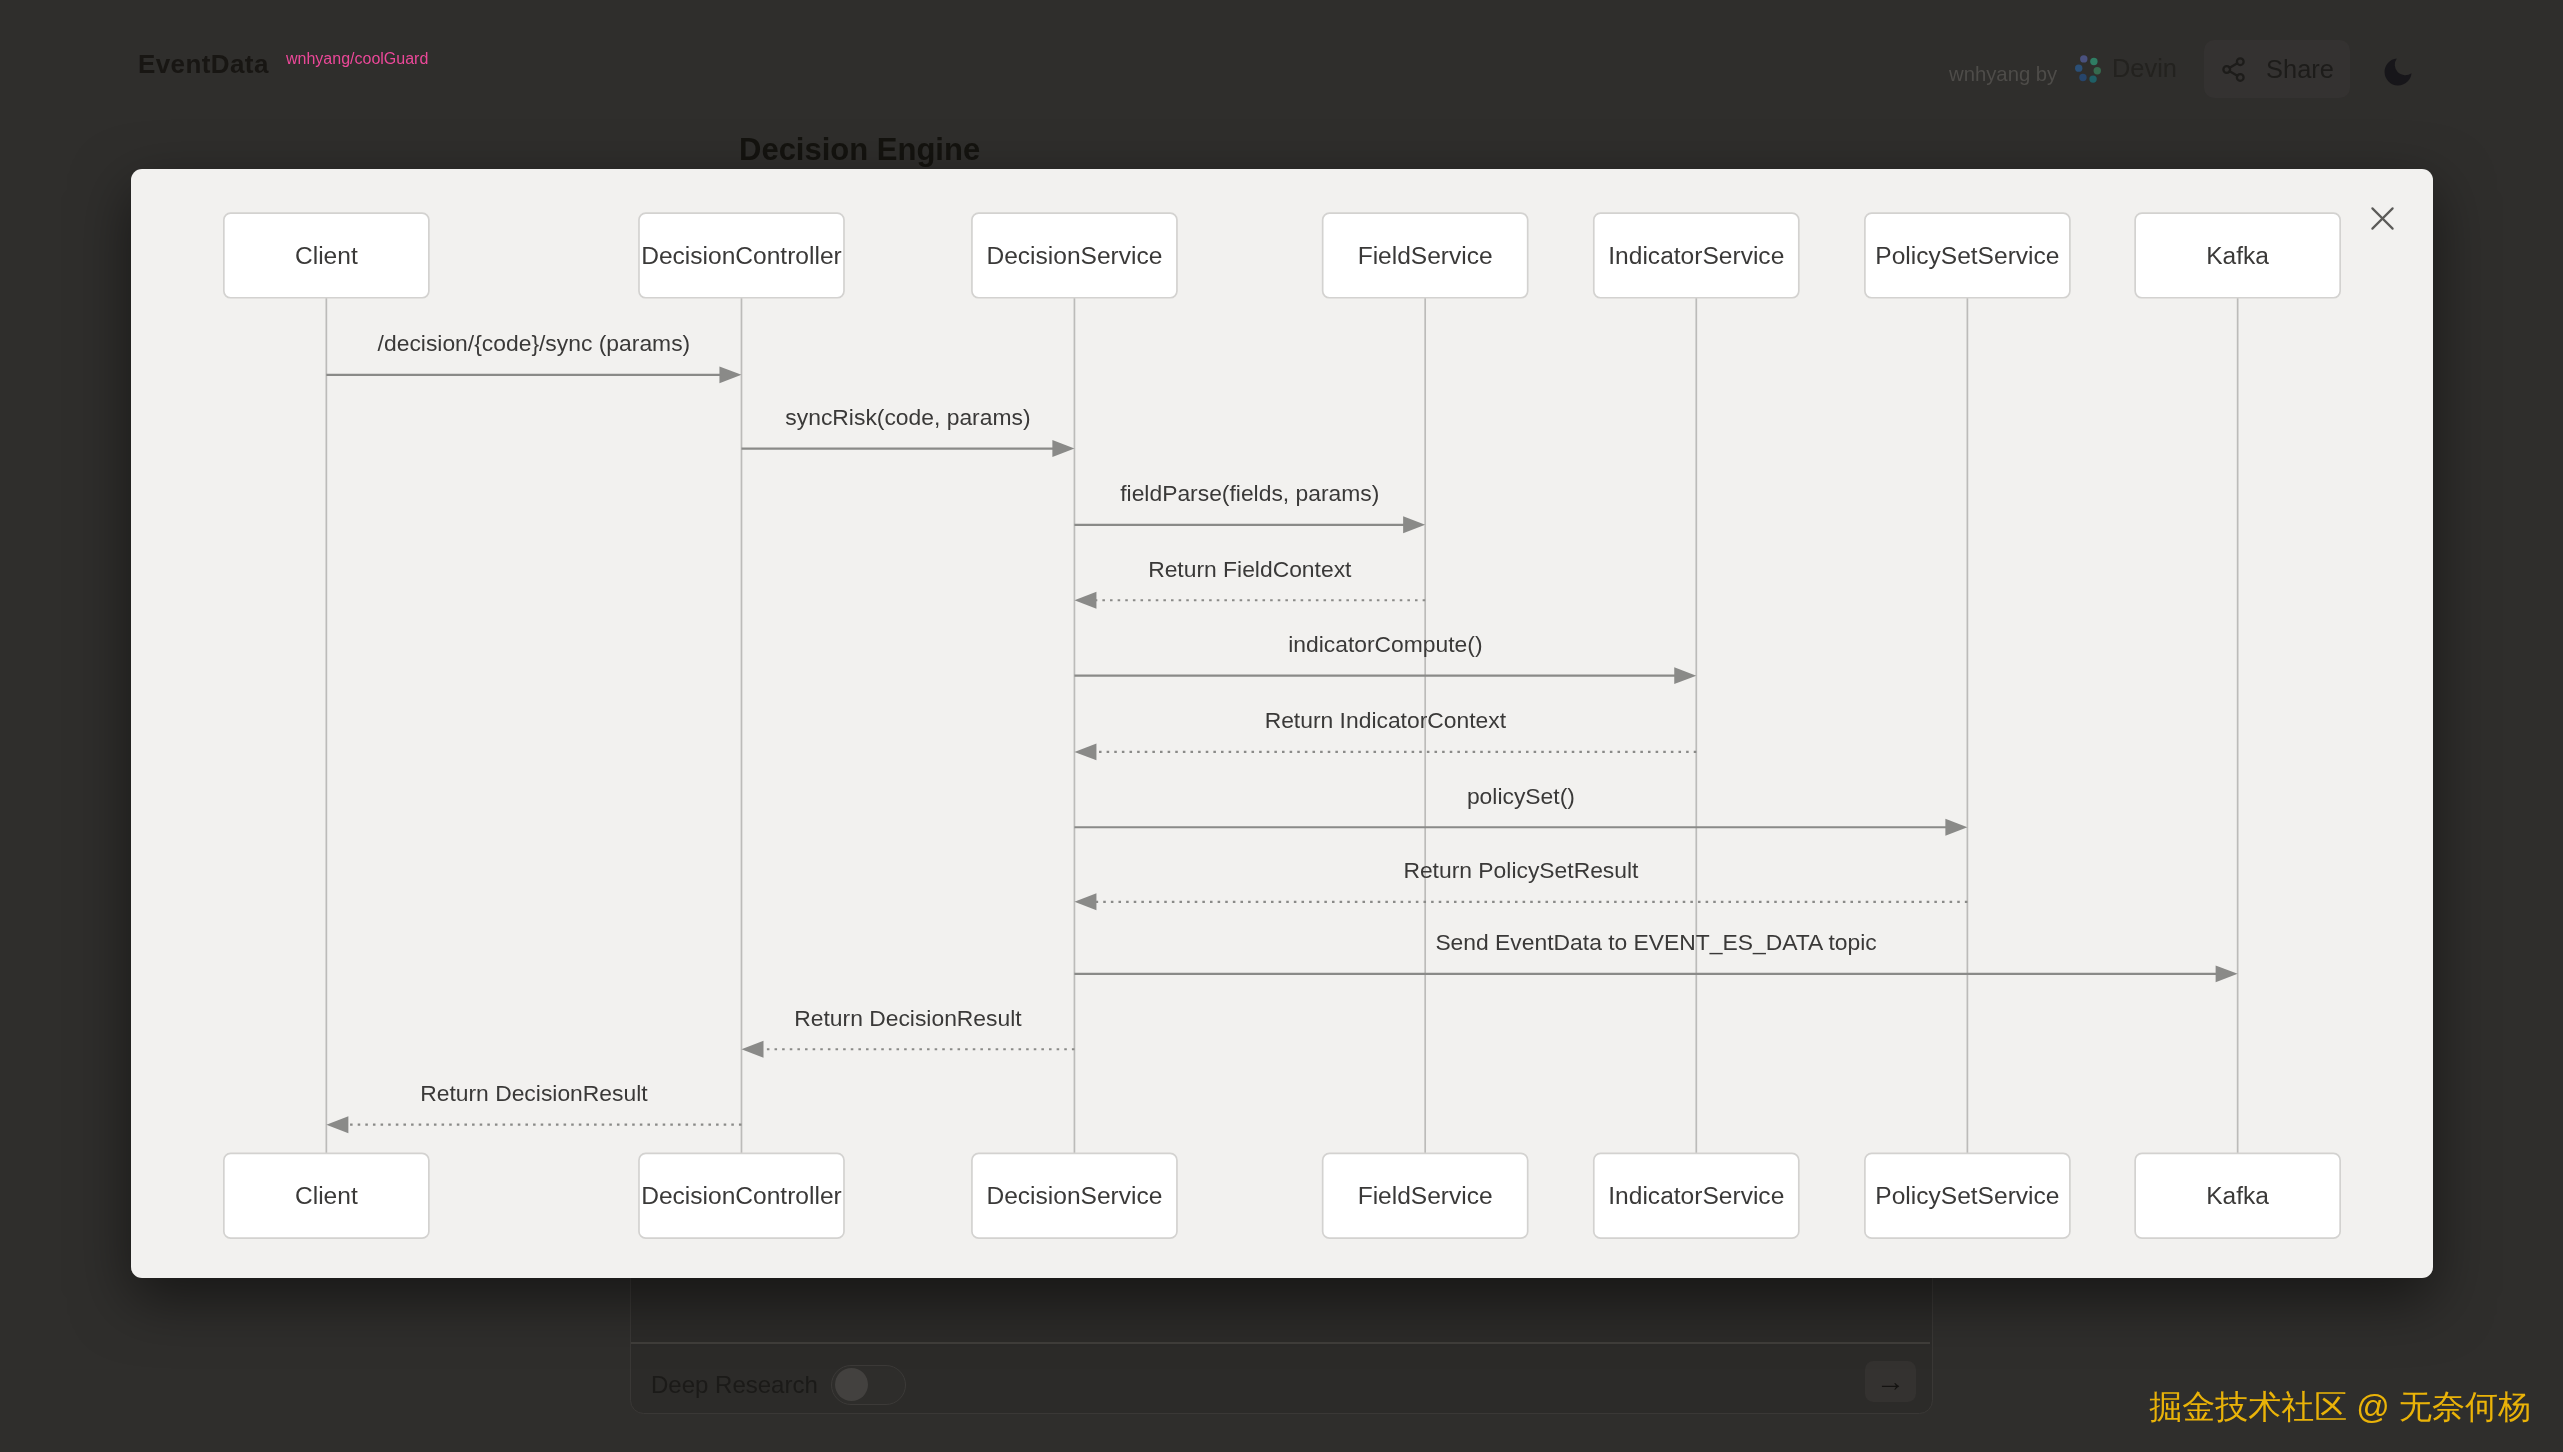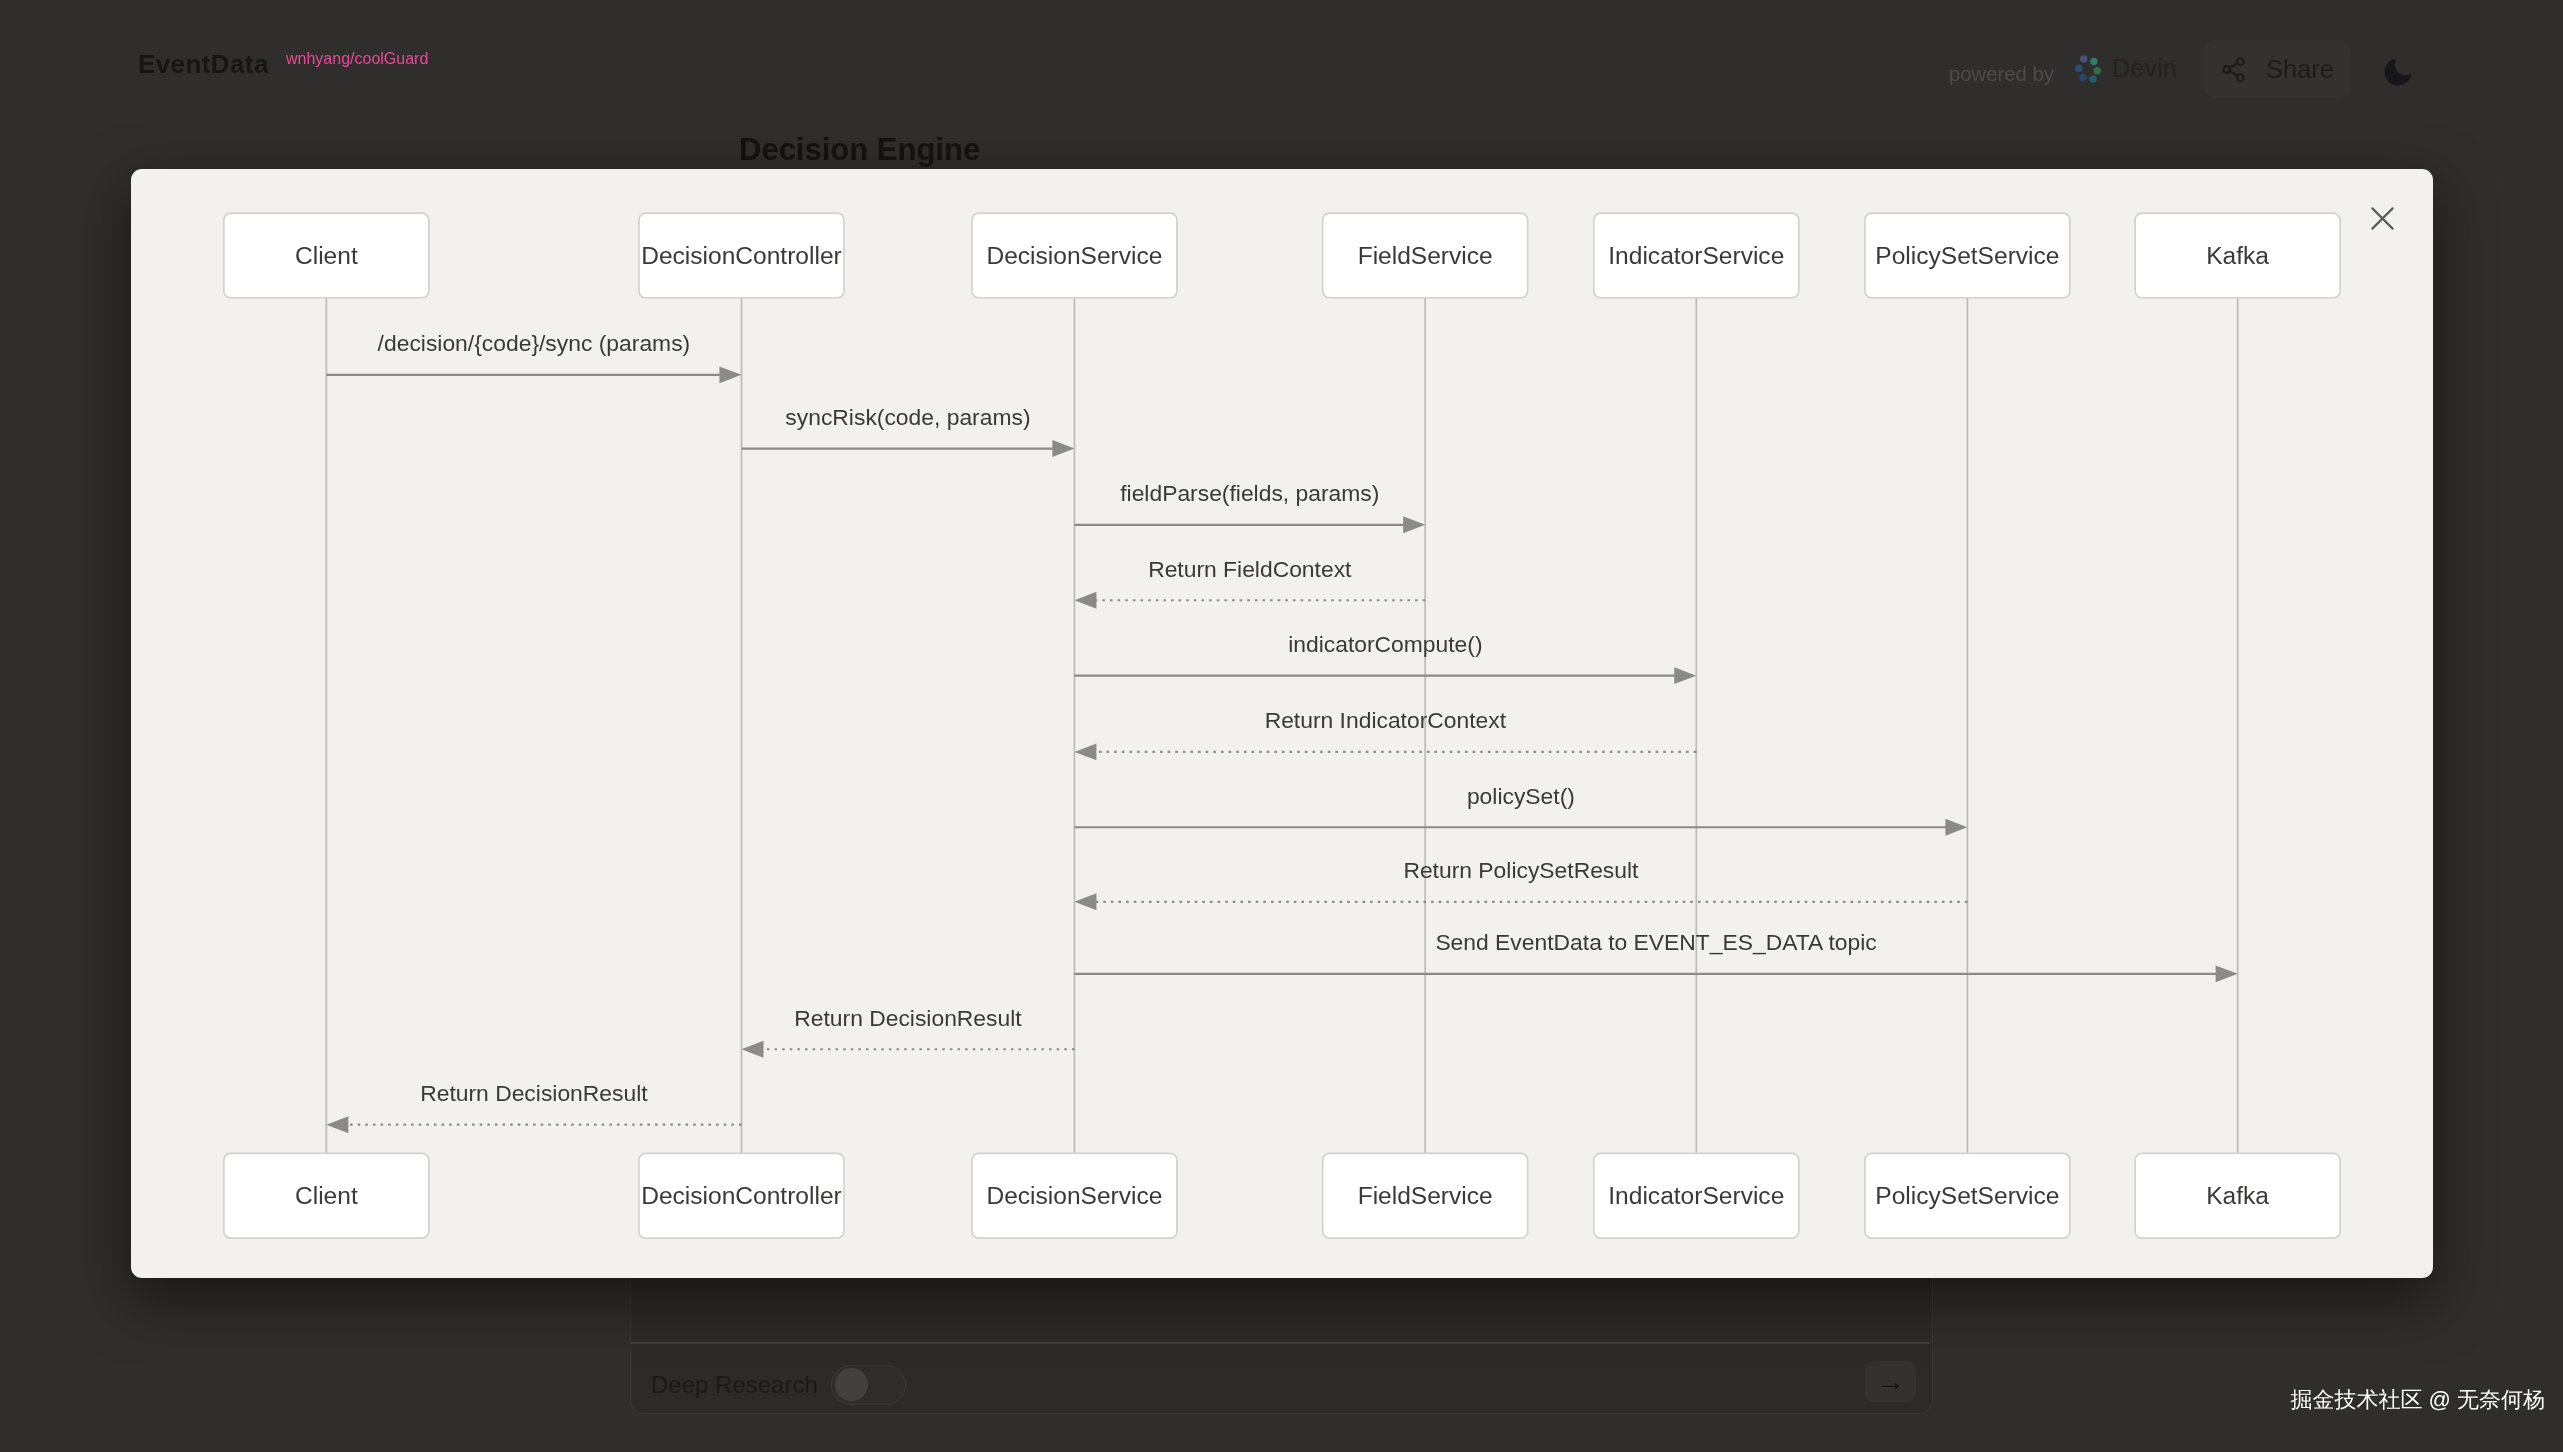--- a/index.html
+++ b/index.html
@@ -30,36 +30,36 @@
                   border:1.7px solid #3a3836; border-radius:13.6px; }
   .prompt-divider { left:631px; top:1342px; width:1299px; height:1.7px; background:#403e3b; }
   .deep-research-label { left:651px; top:1371px; font-size:24px; color:#1b1a18; }
   .toggle    { left:831px; top:1365px; width:75px; height:40px; border-radius:22px;
                border:1.7px solid #3c3a38; background:#2e2d2b; cursor:pointer; }
   .toggle-knob { position:absolute; left:3.4px; top:1.7px; width:33px; height:33px;
                border-radius:50%; background:#43413f; }
   .submit-btn { left:1865px; top:1361px; width:51px; height:41px; border-radius:8.5px;
                background:#343230; display:flex; align-items:center; justify-content:center;
                font-size:29px; color:#141311; cursor:pointer; }
-  .watermark { right:18px; top:1385px; font-size:22px; color:#ffffff; }
+  .watermark { right:32px; top:1385px; font-size:33px; color:#eab308; }
 
   
   .modal { left:131px; top:169px; width:2302px; height:1109px; background:#f2f1ef;
            border-radius:11px; box-shadow:0 20.3px 59px rgba(0,0,0,.5); z-index:10; }
   .modal svg.diagram { position:absolute; left:0; top:0; }
   .close-btn { position:absolute; left:2227px; top:25.4px; width:49px; height:49px;
                display:flex; align-items:center; justify-content:center; cursor:pointer; }
 </style>
 </head>
 <body>
 
 <div class="abs logo">EventData</div>
 <div class="abs repo">wnhyang/coolGuard</div>
 
-<div class="abs powered">powered by</div>
+<div class="abs powered">wnhyang by</div>
 <div class="abs devin-logo">
   <svg width="32" height="32" viewBox="0 0 38 38">
     <circle cx="14" cy="7" r="4.4" fill="#4a517e"></circle>
     <circle cx="26" cy="10" r="4.4" fill="#2f7d63"></circle>
     <circle cx="8" cy="18" r="4.4" fill="#2b4f76"></circle>
     <circle cx="30" cy="21" r="4.4" fill="#366a4e"></circle>
     <circle cx="13" cy="29" r="4.4" fill="#27456b"></circle>
     <circle cx="25" cy="31" r="4.4" fill="#1f5f66"></circle>
   </svg>
 </div>

